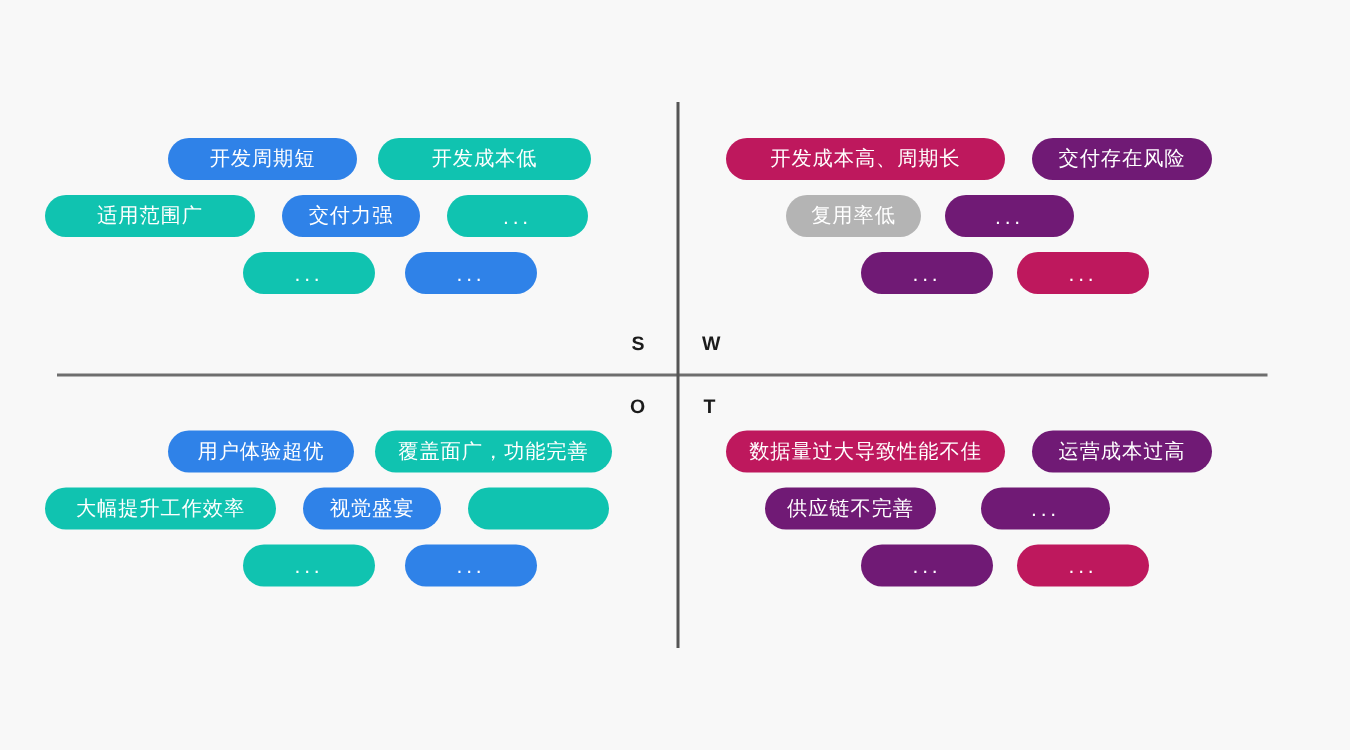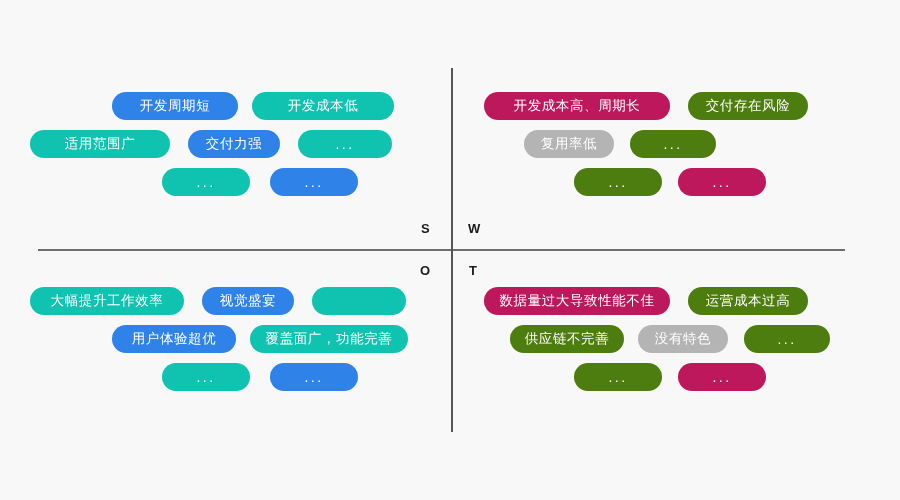--- a/index.html
+++ b/index.html
@@ -85,21 +85,21 @@
   .pill.dots {
     font-size: 14px;
     letter-spacing: 2.5px;
   }
 
   
   .c-blue  { background: #2f82e8; }
   .c-teal  { background: #10c3b0; }
   .c-gray-dark  { background: #be185d; }
   .c-gray-mid   { background: #b4b4b4; }
-  .c-gray-light { background: #4d7c0f; }
+  .c-gray-light { background: #701a75; }
 </style>
 </head>
 <body>
 
 <div class="canvas">
 
   <div class="axis-h"></div>
   <div class="axis-v"></div>
 
   <div class="axis-label lbl-s">S</div>
@@ -144,51 +144,50 @@
       </div>
       <div class="pill-row">
         <div style="width: 106px; flex: 0 0 auto;"></div>
         <div class="pill c-gray-light dots" style="width: 88px;">...</div>
         <div style="width: 16px; flex: 0 0 auto;"></div>
         <div class="pill c-gray-dark dots" style="width: 88px;">...</div>
       </div>
     </div>
   <div class="quadrant q-o">
       <div class="pill-row">
+        <div style="width: 82px; flex: 0 0 auto;"></div>
+        <div class="pill c-blue" style="width: 124px;">用户体验超优</div>
+        <div style="width: 14px; flex: 0 0 auto;"></div>
+        <div class="pill c-teal" style="width: 158px;">覆盖面广，功能完善</div>
+      </div>
+      <div class="pill-row">
         <div class="pill c-teal" style="width: 154px;">大幅提升工作效率</div>
         <div style="width: 18px; flex: 0 0 auto;"></div>
         <div class="pill c-blue" style="width: 92px;">视觉盛宴</div>
         <div style="width: 18px; flex: 0 0 auto;"></div>
         <div class="pill c-teal" style="width: 94px;"></div>
-      </div>
-      <div class="pill-row">
-        <div style="width: 82px; flex: 0 0 auto;"></div>
-        <div class="pill c-blue" style="width: 124px;">用户体验超优</div>
-        <div style="width: 14px; flex: 0 0 auto;"></div>
-        <div class="pill c-teal" style="width: 158px;">覆盖面广，功能完善</div>
       </div>
       <div class="pill-row">
         <div style="width: 132px; flex: 0 0 auto;"></div>
         <div class="pill c-teal dots" style="width: 88px;">...</div>
         <div style="width: 20px; flex: 0 0 auto;"></div>
         <div class="pill c-blue dots" style="width: 88px;">...</div>
       </div>
     </div>
   <div class="quadrant q-t">
       <div class="pill-row">
         <div style="width: 16px; flex: 0 0 auto;"></div>
         <div class="pill c-gray-dark" style="width: 186px;">数据量过大导致性能不佳</div>
         <div style="width: 18px; flex: 0 0 auto;"></div>
         <div class="pill c-gray-light" style="width: 120px;">运营成本过高</div>
       </div>
       <div class="pill-row">
         <div style="width: 42px; flex: 0 0 auto;"></div>
         <div class="pill c-gray-light" style="width: 114px; text-align: center;">供应链不完善</div>
         <div style="width: 14px; flex: 0 0 auto;"></div>
-        <div class="pill c-gray-mid" style="width: 90px;">没有特色</div>
         <div style="width: 16px; flex: 0 0 auto;"></div>
         <div class="pill c-gray-light dots" style="width: 86px;">...</div>
       </div>
       <div class="pill-row">
         <div style="width: 106px; flex: 0 0 auto;"></div>
         <div class="pill c-gray-light dots" style="width: 88px;">...</div>
         <div style="width: 16px; flex: 0 0 auto;"></div>
         <div class="pill c-gray-dark dots" style="width: 88px;">...</div>
       </div>
     </div>

